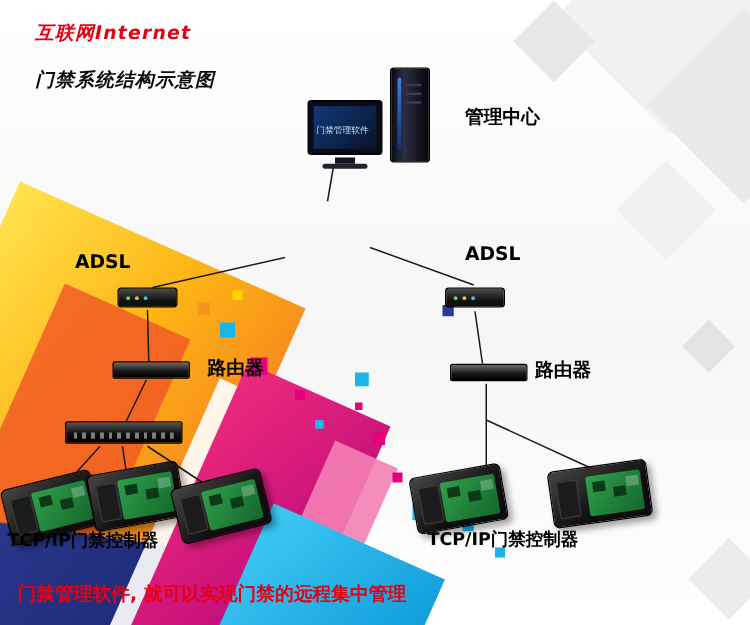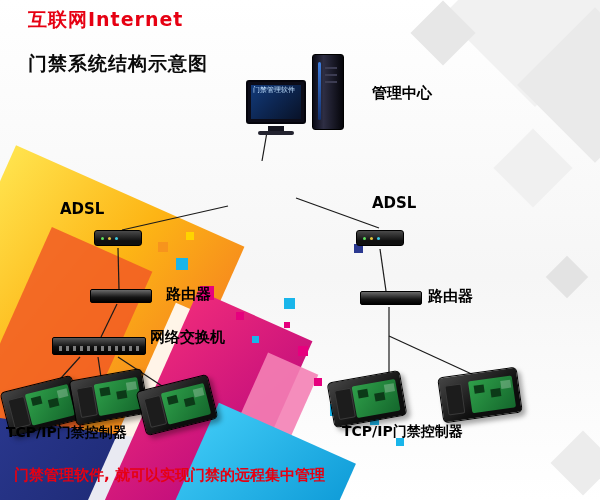--- a/index.html
+++ b/index.html
@@ -11,40 +11,40 @@
   
   .deco { position:absolute; inset:0; z-index:0; }
   .shape { position:absolute; }
   .diamond { position:absolute; transform:rotate(45deg); }
   .sq { position:absolute; z-index:1; }
 
   
   #wires { position:absolute; left:0; top:0; z-index:2; }
 
   
-  .title { position:absolute; left:28px; top:6px; z-index:5; font-weight:bold; font-size:19px; line-height:1.45; letter-spacing:1px; }
+  .title { position:absolute; left:28px; top:16px; z-index:5; font-weight:bold; font-size:15px; line-height:1.45; letter-spacing:1px;font-style:italic; }
   .title .t1 { color:#e60012; }
   .title .t2 { color:#0a0a0a;margin-top:16px; }
 
   
   .lbl { position:absolute; z-index:5; font-weight:bold; font-size:15px; color:#000; white-space:nowrap; }
   .lbl.small { font-size:14px;text-align:right; }
   .caption { position:absolute; left:14px; top:466px; z-index:5; font-weight:bold; font-size:15px; color:#e60012; white-space:nowrap; }
 
   
   .tower { position:absolute; left:312px; top:54px; width:32px; height:76px; z-index:3; border-radius:3px;
            background:linear-gradient(90deg,#0a0a14,#2e2e44 35%,#05050a); border:1px solid #000; }
   .tower::before { content:""; position:absolute; left:5px; top:7px; width:3px; height:58px;
            background:linear-gradient(#3f7fe0,#12306e); border-radius:2px; }
   .tower::after { content:""; position:absolute; right:6px; top:12px; width:12px; height:2px;
            background:#3c3c52; box-shadow:0 7px 0 #3c3c52, 0 14px 0 #3c3c52; }
   .monitor { position:absolute; left:246px; top:80px; width:60px; height:44px; z-index:3;
            background:#0c0c18; border:2px solid #05050c; border-radius:3px; padding:3px; }
   .screen { width:100%; height:100%; background:linear-gradient(135deg,#123a7a,#081228);
-           color:#bfe0ff; font-size:7px; line-height:8px; overflow:hidden; padding:1px 2px; }
+           color:#bfe0ff; font-size:7px; line-height:8px; overflow:hidden; padding:15px 2px; }
   .stand { position:absolute; left:268px; top:126px; width:16px; height:5px; background:#15151f; z-index:3; }
   .standbase { position:absolute; left:258px; top:131px; width:36px; height:4px; background:#23232f; border-radius:2px; z-index:3; }
 
   
   .cloud { position:absolute; left:202px; top:152px; width:106px; height:62px; z-index:3; }
   .cloudlbl { position:absolute; left:0; right:0; top:30px; text-align:center;
               font-size:9px; font-weight:bold; letter-spacing:.5px; color:#2b2b2b; }
 
   
   .adsl { position:absolute; width:48px; height:16px; z-index:3; border-radius:3px;
@@ -163,21 +163,20 @@
   <div class="adsl" id="adsl-right"></div>
   <div class="lbl" id="lbl-adsl-left">ADSL</div>
   <div class="lbl" id="lbl-adsl-right">ADSL</div>
 
   <div class="router" id="router-left"></div>
   <div class="router" id="router-right"></div>
   <div class="lbl" id="lbl-router-left">路由器</div>
   <div class="lbl" id="lbl-router-right">路由器</div>
 
   <div class="switch"></div>
-  <div class="lbl" id="lbl-switch">网络交换机</div>
 
   <div class="ctrl" id="ctrl-a">
       <div class="psu"></div>
       <div class="pcb"></div>
     </div>
   <div class="ctrl" id="ctrl-b">
       <div class="psu"></div>
       <div class="pcb"></div>
     </div>
   <div class="ctrl" id="ctrl-c">

